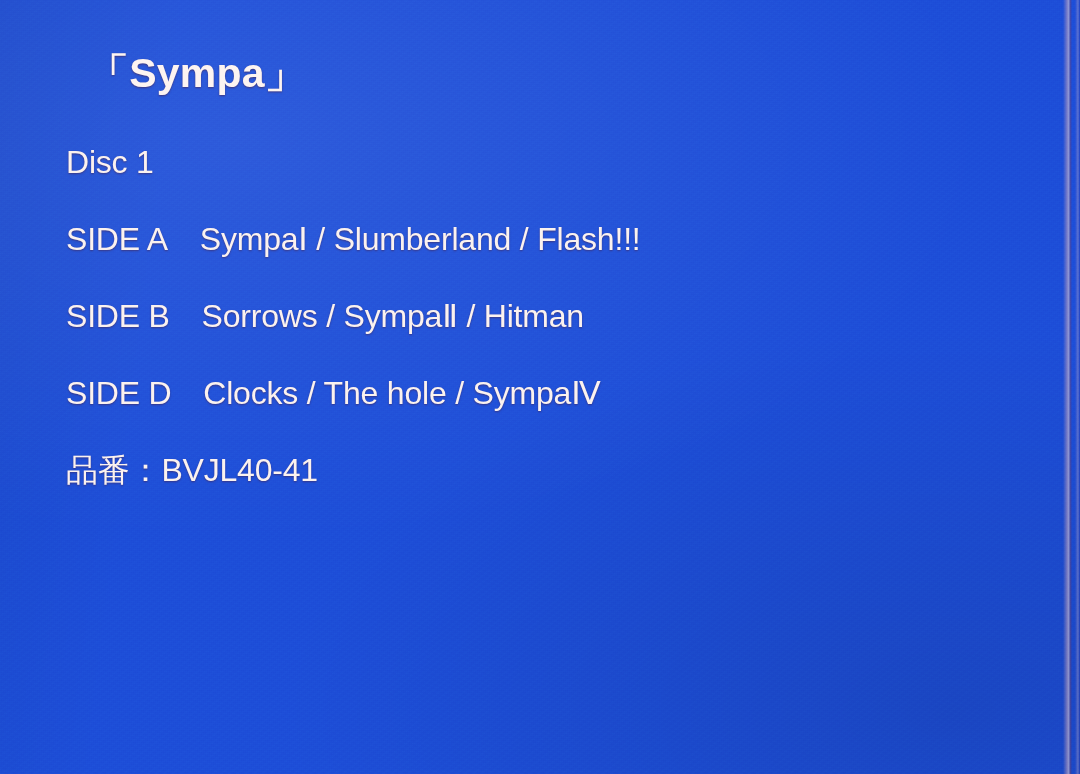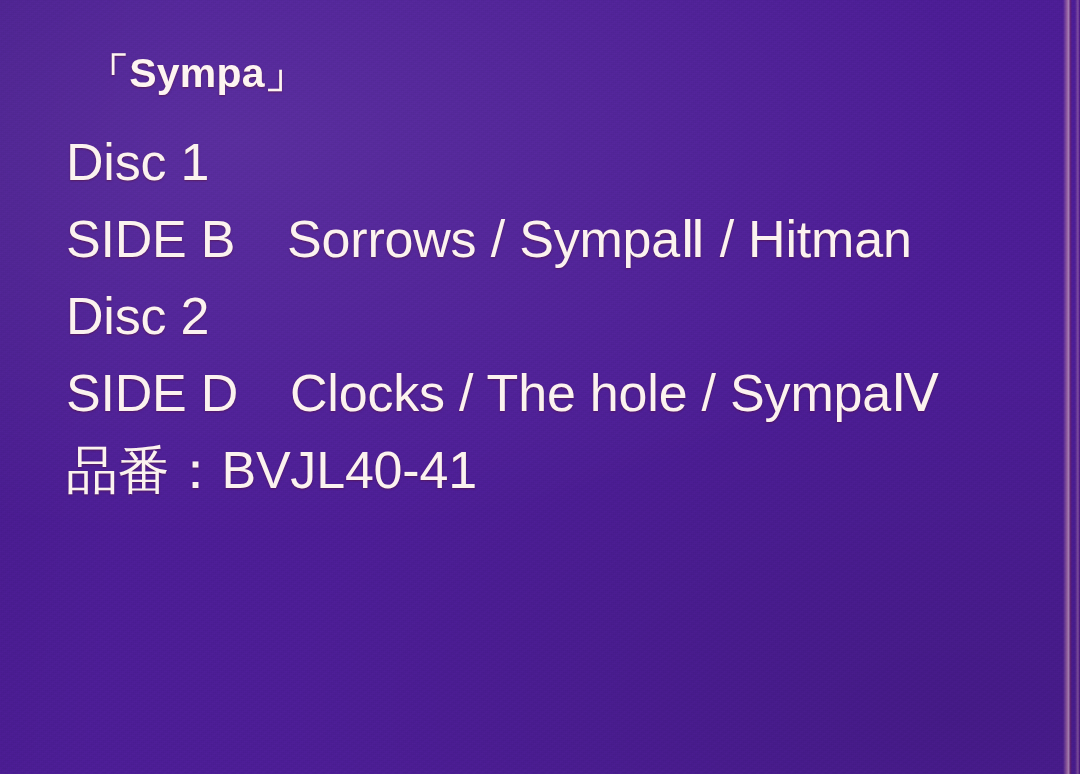--- a/index.html
+++ b/index.html
@@ -15,21 +15,21 @@
     font-family: "Liberation Sans", "DejaVu Sans", sans-serif;
     background: #d93a24;
   }
 
   
   #card {
     position: relative;
     width: 1080px;
     height: 774px;
     box-sizing: border-box;
-    background-color: #4c1d95;
+    background-color: #1d4ed8;
     overflow: hidden;
   }
 
   
   #card::before {
     content: "";
     position: absolute;
     inset: 0;
     pointer-events: none;
     opacity: .30;
@@ -92,21 +92,21 @@
   }
 
   .lines {
     position: absolute;
     left: 66px;
     top: 124px;
     width: 990px;
   }
 
   .line {
-    font-size: 52px;
+    font-size: 32px;
     font-weight: 400;
     line-height: 77px;
     color: #fbf2ef;
     white-space: nowrap;
     letter-spacing: -.2px;
     text-shadow: 0 1px 2px rgba(90,10,0,.38);
   }
 
   .line.cont { padding-left: 0; }
 </style>
@@ -119,24 +119,24 @@
   <div class="crease right2"></div>
 
   <div class="sheet">
 
     <h1 class="album-title">「Sympa」</h1>
 
     <div class="lines">
 
       <div class="line">Disc 1</div>
 
+      <div class="line">SIDE A SympaⅠ / Slumberland / Flash!!!</div>
 
       <div class="line">SIDE B Sorrows / SympaⅡ / Hitman</div>
 
-      <div class="line">Disc 2</div>
 
 
 
       <div class="line">SIDE D Clocks / The hole / SympaⅣ</div>
 
       <div class="line">品番：BVJL40-41</div>
 
     </div>
   </div>
 </div>

